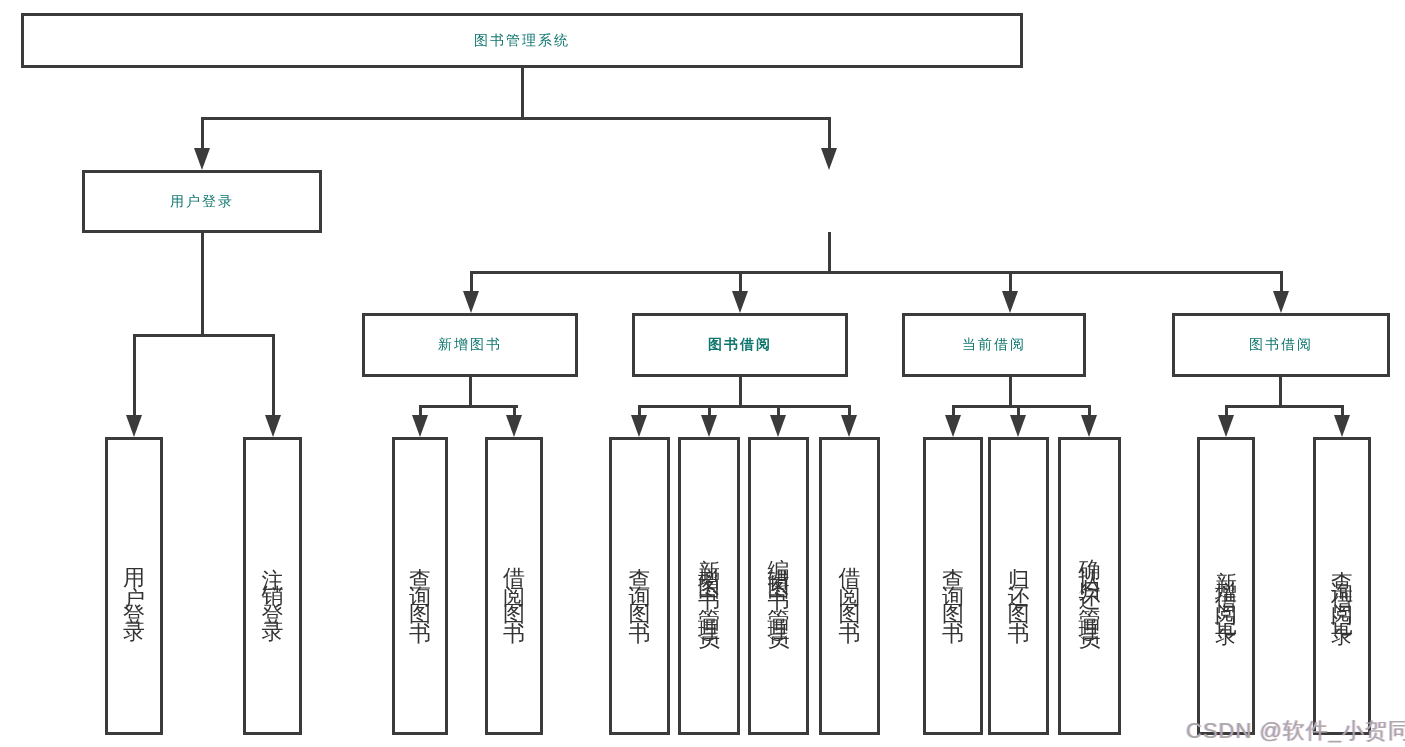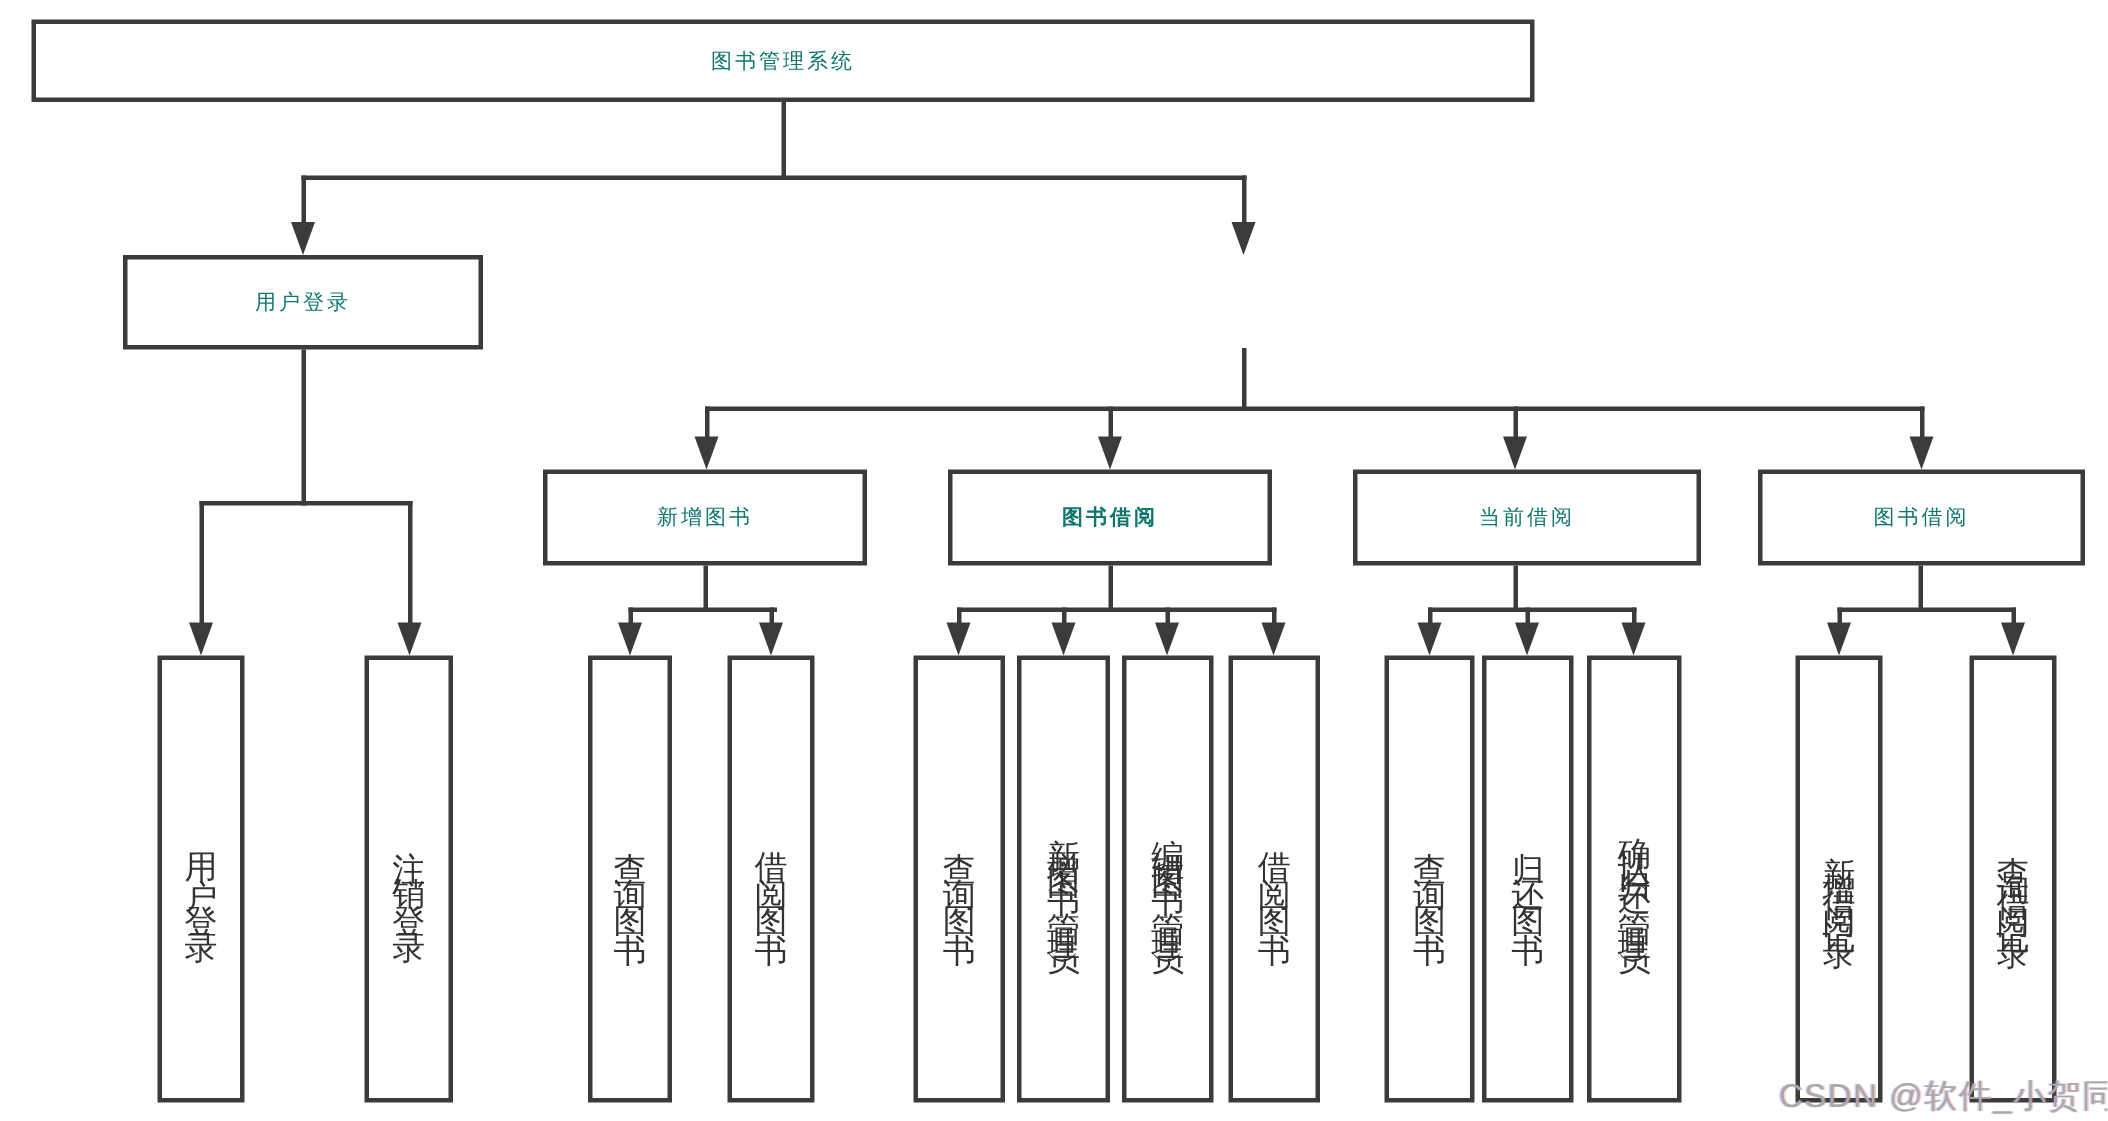--- a/index.html
+++ b/index.html
@@ -51,21 +51,21 @@
 
 
   <div class="node" style="left:362px;top:313px;width:216px;height:64px;">
     <span>新增图书</span>
   </div>
 
   <div class="node" style="left:632px;top:313px;width:216px;height:64px;font-weight:bold;">
     <span>图书借阅</span>
   </div>
 
-  <div class="node" style="left:902px;top:313px;width:232px;height:64px;">
+  <div class="node" style="left:902px;top:313px;width:184px;height:64px;">
     <span>当前借阅</span>
   </div>
 
   <div class="node" style="left:1172px;top:313px;width:218px;height:64px;">
     <span>图书借阅</span>
   </div>
 
   <div class="leaf" style="left:105px;top:437px;width:58px;height:298px;">
     <span class="vtext v4">用户登录</span>
   </div>

